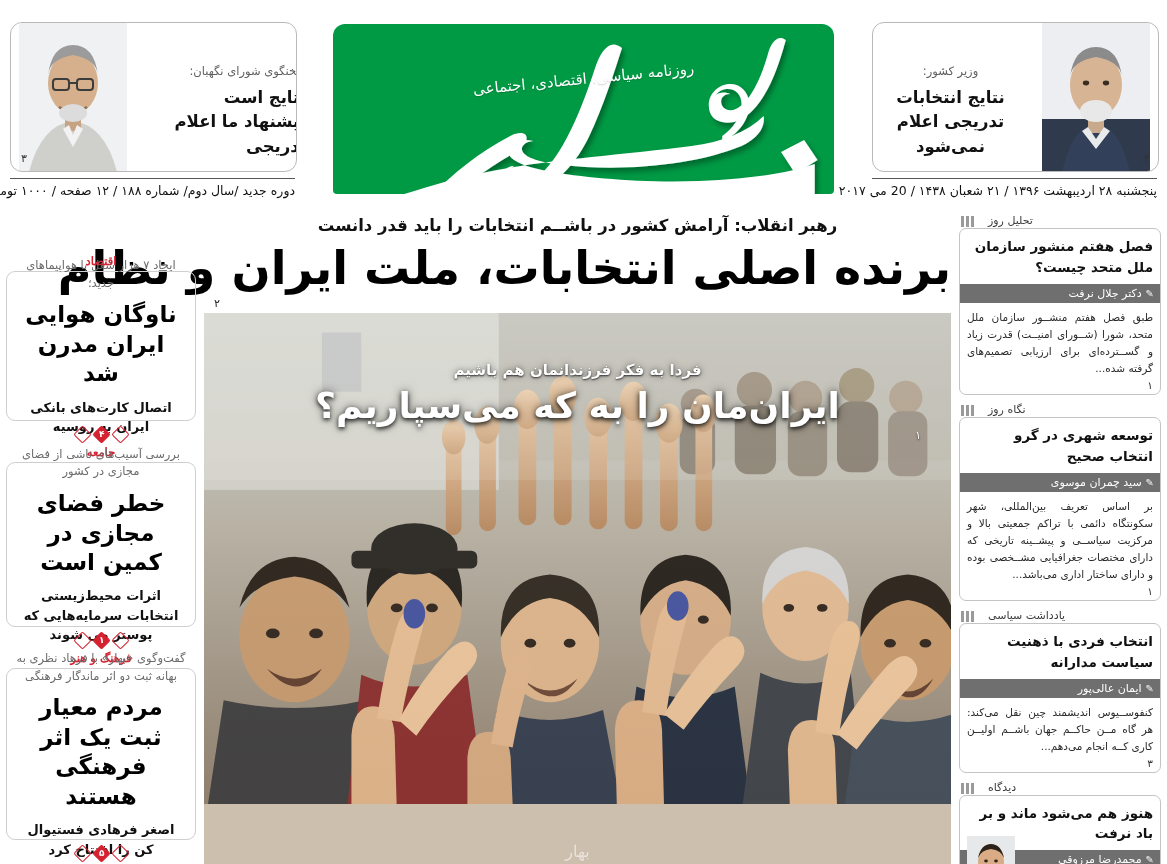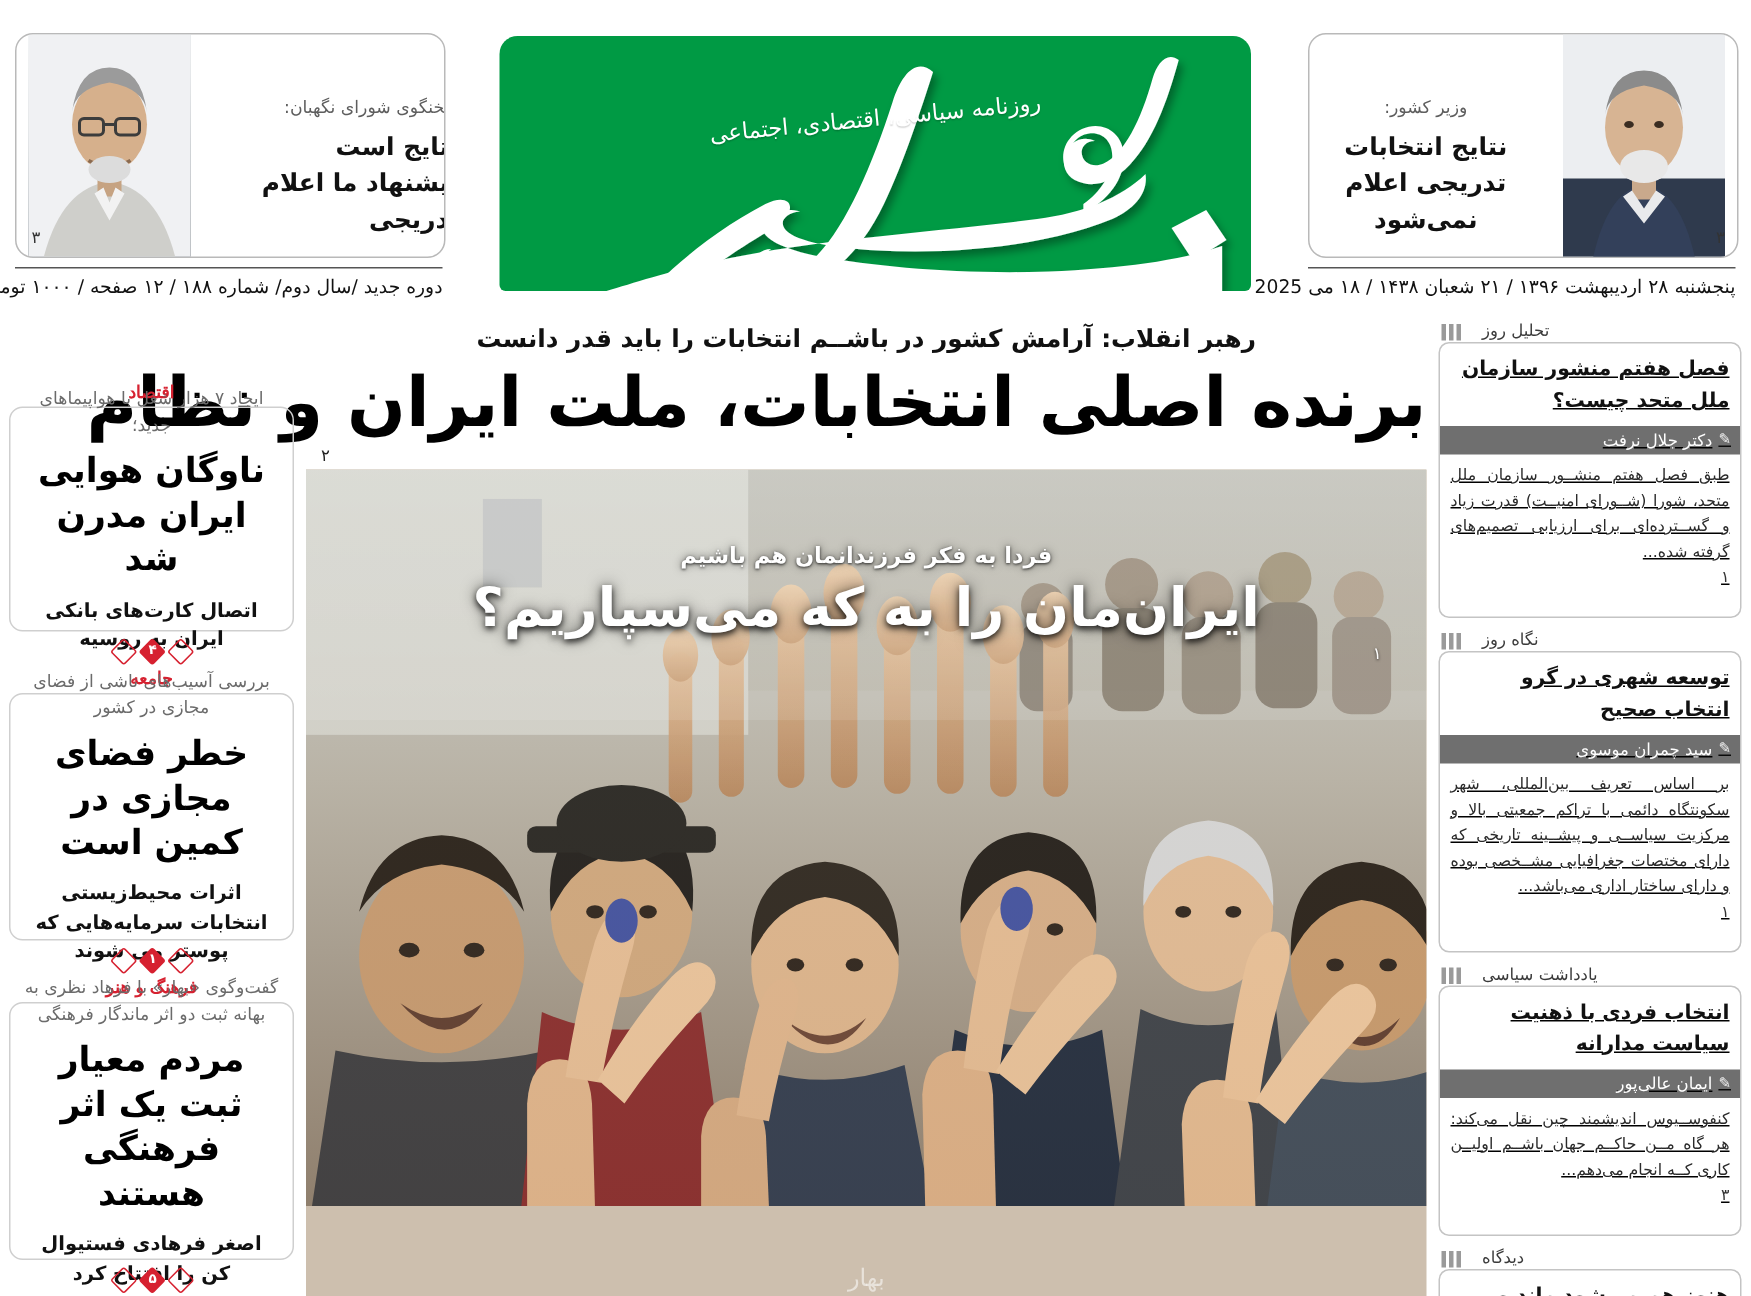--- a/index.html
+++ b/index.html
@@ -143,23 +143,22 @@
   }
   .an-bars { display: flex; gap: 2px; align-items: flex-end; }
   .an-bars i { display: block; width: 3px; background: #9a9a9a; }
   .an-bars i:nth-child(1){height: 11px;}
   .an-bars i:nth-child(2){height: 11px;}
   .an-bars i:nth-child(3){height: 11px;}
   .an-card {
     border: 1px solid #c4c4c4;
     border-radius: 7px;
     background: #fff;
-    padding: 7px 7px 20px 7px;
-    position: relative;
-    text-decoration: underline;
+    padding: 7px 7px 3px 7px;
+    position: relative;
   }
   .an-title {
     font-size: 13.5px; font-weight: bold; color: #111;
     line-height: 1.55; text-align: right; margin-bottom: 6px;
   }
   .an-author {
     position: relative;
     background: #6f6f6f;
     color: #fff;
     font-size: 11px;
@@ -335,21 +334,21 @@
             <path d="M40 108 L54 126 L68 108 L62 104 L54 116 L46 104 Z" fill="#e9eaec"></path>
           </svg>
         </div>
         <div class="promo-text">
           <div class="promo-kicker">وزیر کشور:</div>
           <div class="promo-head">نتایج انتخابات</div>
           <div class="promo-head">تدریجی اعلام نمی‌شود</div>
         </div>
         <div class="promo-page">۳</div>
       </div>
-      <div class="promo-rule">پنجشنبه ۲۸ اردیبهشت ۱۳۹۶ / ۲۱ شعبان ۱۴۳۸ / ۱۸ می 2025</div>
+      <div class="promo-rule">پنجشنبه ۲۸ اردیبهشت ۱۳۹۶ / ۲۱ شعبان ۱۴۳۸ / 20 می ۲۰۱۷</div>
     </div>
 
     <div class="logo-wrap">
       <div class="logo-box">
         <svg class="logo-svg" viewBox="0 0 520 170" preserveAspectRatio="none">
           <defs>
             <filter id="sh" x="-20%" y="-20%" width="150%" height="150%">
               <feDropShadow dx="3" dy="4" stdDeviation="3" flood-color="#000" flood-opacity=".35"></feDropShadow>
             </filter>
           </defs>

